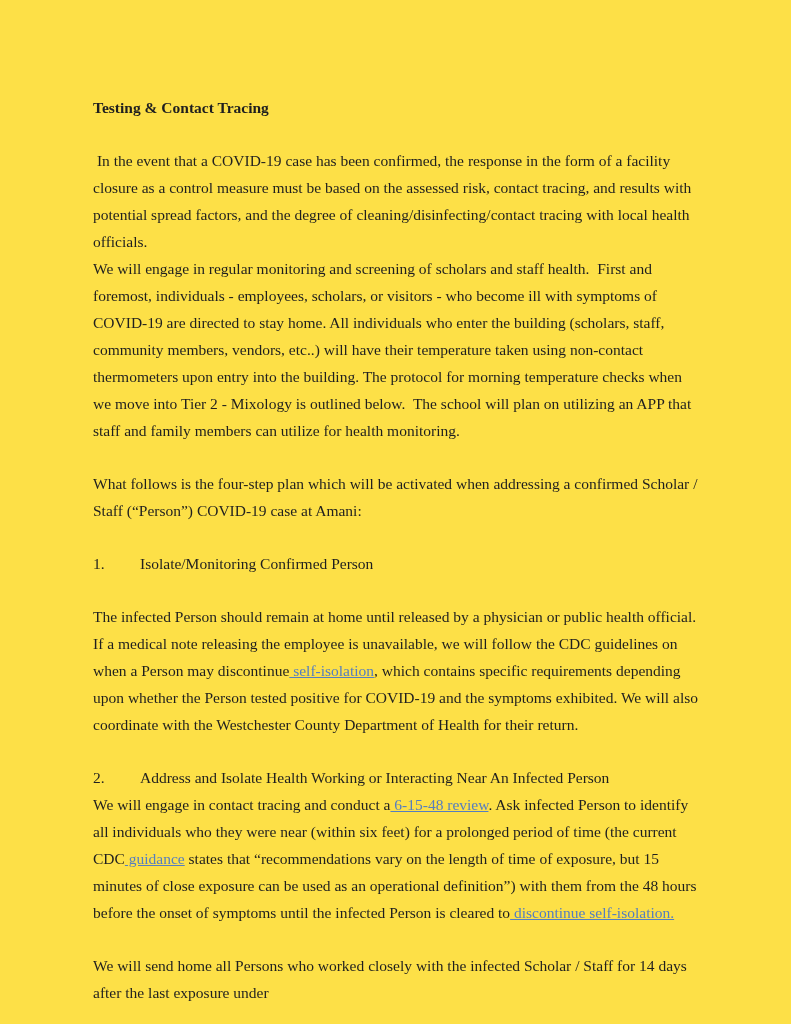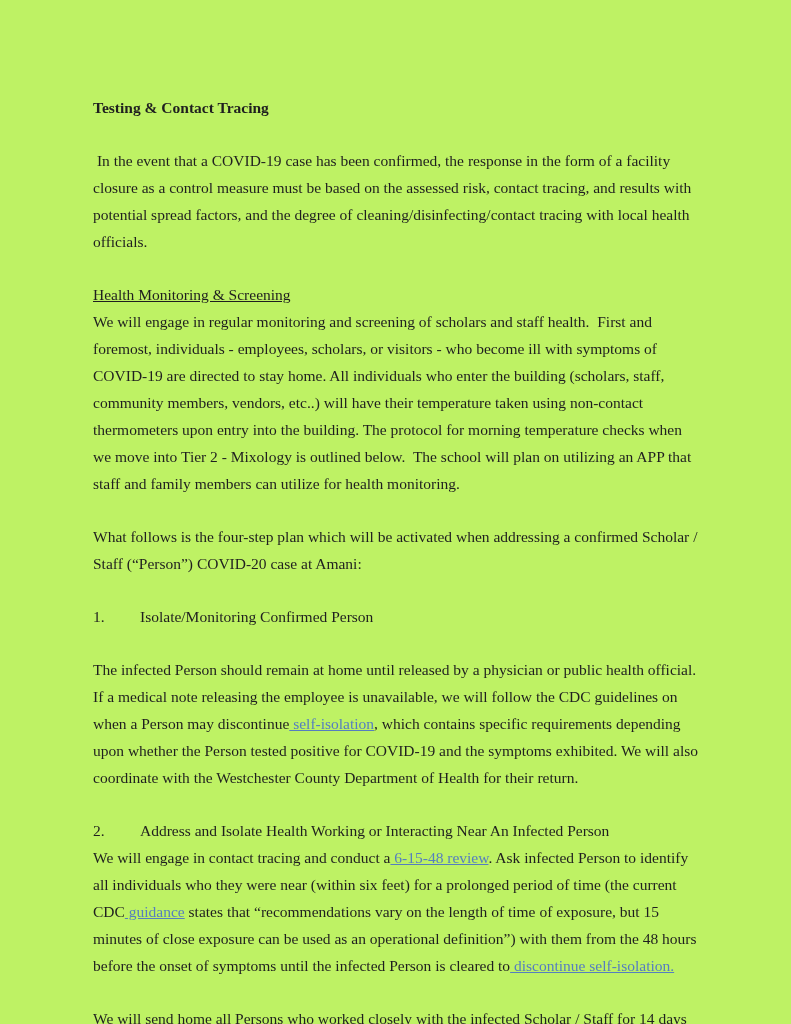--- a/index.html
+++ b/index.html
@@ -1,21 +1,21 @@
 <!DOCTYPE html>
 <html><head>
 <meta charset="utf-8">
 <style>
   html, body { margin: 0; padding: 0; background: #e8e8e8; }
   .page {
     position: relative;
     width: 791px;
     height: 1024px;
     margin: 0 auto;
-    background: #bef264;
+    background: #fde047;
     box-sizing: border-box;
     padding: 94px 91px 0 93px;
     font-family: "Liberation Serif", serif;
     font-size: 15.5px;
     line-height: 27px;
     color: #1f1f1f;
     overflow: hidden;
   }
   .page p { margin: 0; white-space: pre-wrap; }
   .page p.gap { margin-top: 26px; }
@@ -31,21 +31,20 @@
     cursor: pointer;
     font-family: Liberation Serif, serif;
   }
 </style>
 </head>
 <body>
 
 <div class="page" id="doc-page">
     <p class="title-block">Testing &amp; Contact Tracing</p>
     <p class="gap"><span> In the event that a COVID-19 case has been confirmed, the response in the form of a facility closure as a control measure must be based on the assessed risk, contact tracing, and results with potential spread factors, and the degree of cleaning/disinfecting/contact tracing with local health officials.</span></p>
-    <p class="gap heading-block">Health Monitoring &amp; Screening</p>
     <p><span>We will engage in regular monitoring and screening of scholars and staff health.  First and foremost, individuals - employees, scholars, or visitors - who become ill with symptoms of COVID-19 are directed to stay home. All individuals who enter the building (scholars, staff, community members, vendors, etc..) will have their temperature taken using non-contact thermometers upon entry into the building. The protocol for morning temperature checks when we move into Tier 2 - Mixology is outlined below.  The school will plan on utilizing an APP that staff and family members can utilize for health monitoring.</span></p>
-    <p class="gap"><span>What follows is the four-step plan which will be activated when addressing a confirmed Scholar / Staff (“Person”) COVID-20 case at Amani:</span></p>
+    <p class="gap"><span>What follows is the four-step plan which will be activated when addressing a confirmed Scholar / Staff (“Person”) COVID-19 case at Amani:</span></p>
     <p class="gap numbered-block"><span class="num">1.</span><span>Isolate/Monitoring Confirmed Person</span></p>
     <p class="gap"><span>The infected Person should remain at home until released by a physician or public health official. If a medical note releasing the employee is unavailable, we will follow the CDC guidelines on when a Person may discontinue</span><a class="doc-link"> self-isolation</a><span>, which contains specific requirements depending upon whether the Person tested positive for COVID-19 and the symptoms exhibited. We will also coordinate with the Westchester County Department of Health for their return.</span></p>
     <p class="gap numbered-block"><span class="num">2.</span><span>Address and Isolate Health Working or Interacting Near An Infected Person</span></p>
     <p><span>We will engage in contact tracing and conduct a</span><a class="doc-link"> 6-15-48 review</a><span>. Ask infected Person to identify all individuals who they were near (within six feet) for a prolonged period of time (the current CDC</span><a class="doc-link"> guidance</a><span> states that “recommendations vary on the length of time of exposure, but 15 minutes of close exposure can be used as an operational definition”) with them from the 48 hours before the onset of symptoms until the infected Person is cleared to</span><a class="doc-link"> discontinue self-isolation.</a></p>
     <p class="gap"><span>We will send home all Persons who worked closely with the infected Scholar / Staff for 14 days after the last exposure under</span></p>
   </div>
 
 </body></html>

